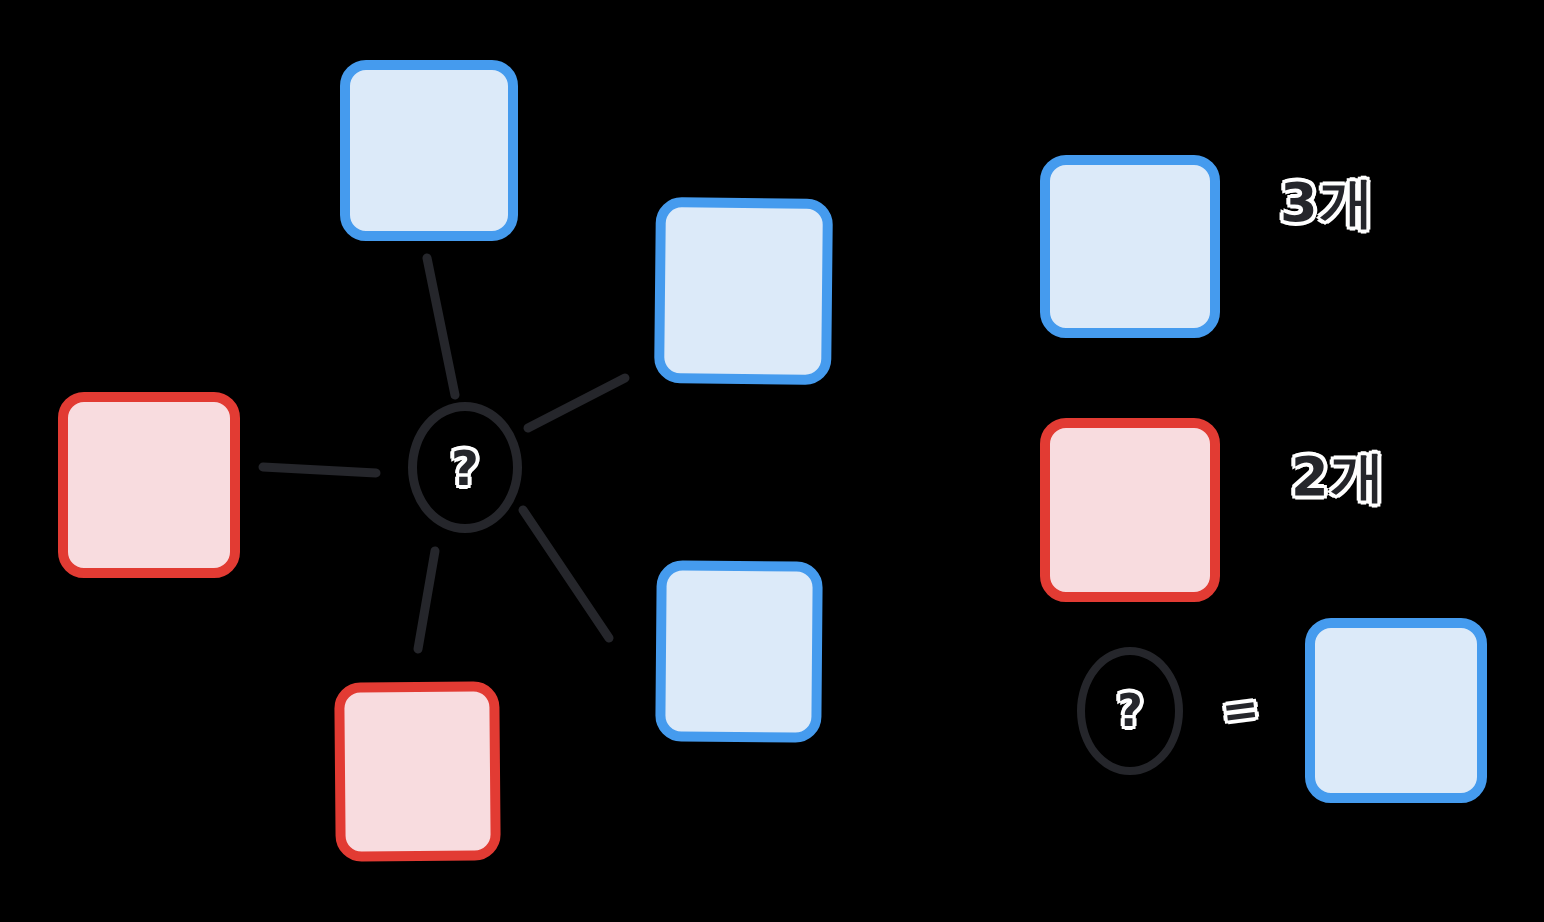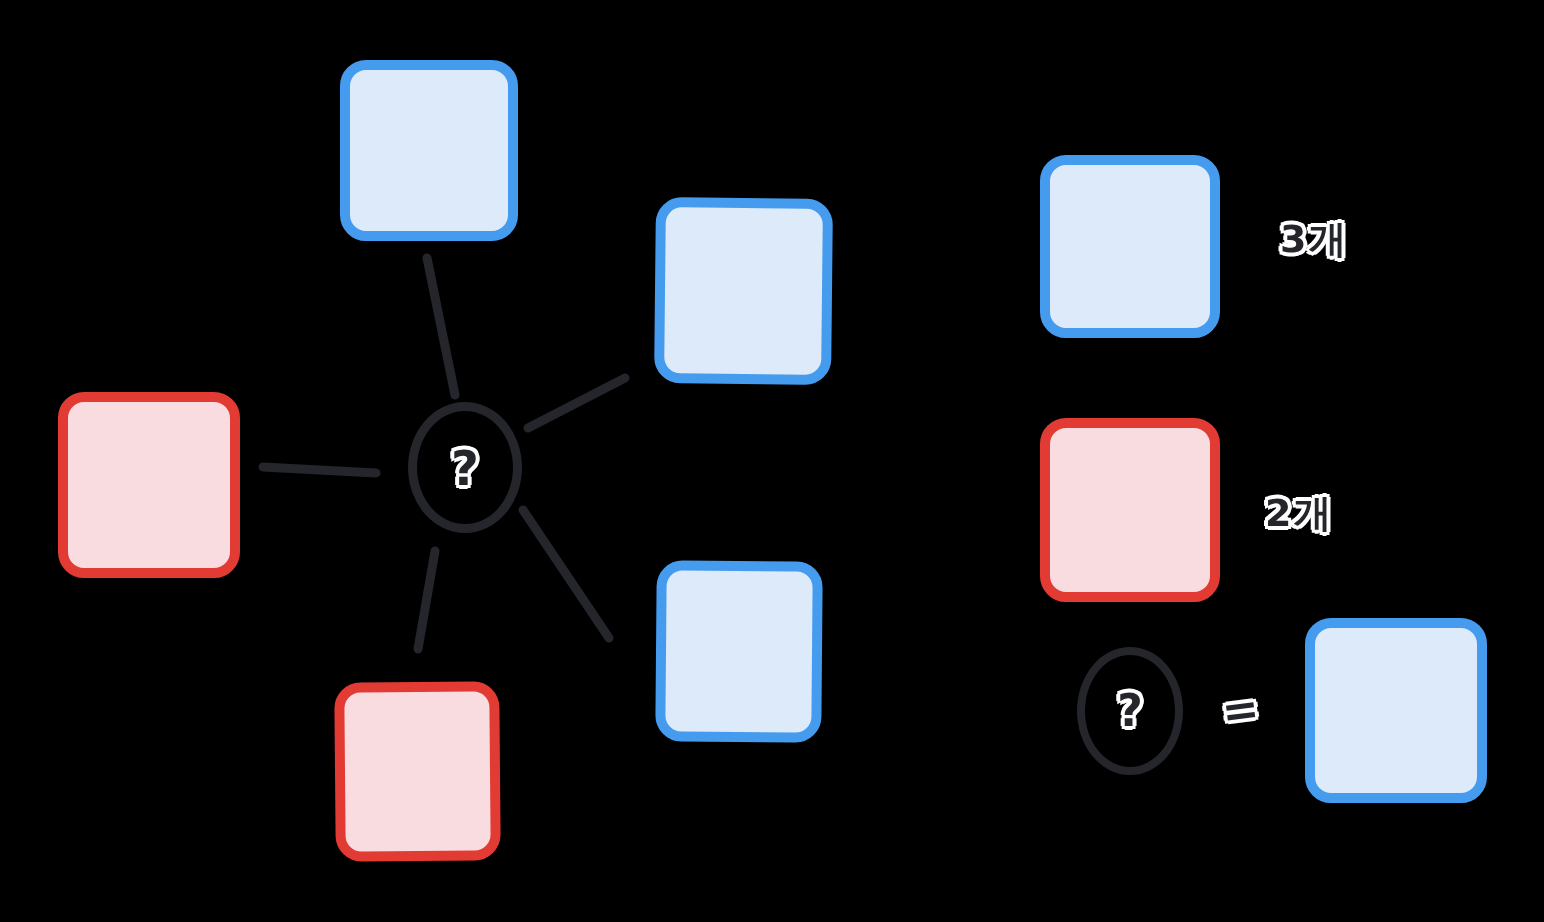--- a/index.html
+++ b/index.html
@@ -37,24 +37,23 @@
   .outlined {
     color: var(--ink, #25262b);
     font-weight: bold;
     text-shadow:
       -3px -3px 0 #fff, 3px -3px 0 #fff, -3px 3px 0 #fff, 3px 3px 0 #fff,
       -4px 0 0 #fff, 4px 0 0 #fff, 0 -4px 0 #fff, 0 4px 0 #fff;
   }
   .qmark { font-size: 48px; line-height: 1; }
   .count-label {
     position: absolute;
-    font-size: 38px;
+    font-size: 54px;
     line-height: 1;
     letter-spacing: 2px;
-    margin-top: 44px;
   }
   .equals-label {
     position: absolute;
     font-size: 44px;
     line-height: 1;
     transform: rotate(-7deg);
   }
 </style>
 </head>
 <body>
@@ -80,21 +79,21 @@
   <div class="sq blue" style="left:656px; top:561px; width:166px; height:181px; transform:rotate(0.5deg);"></div>
 
   <div class="ellipse" style="left:408px; top:402px; width:114px; height:131px;">
     <span class="outlined qmark">?</span>
   </div>
 
   <div class="sq blue" style="left:1040px; top:155px; width:180px; height:183px;"></div>
   <div class="count-label outlined" style="left:1280px; top:176px;">3개</div>
 
   <div class="sq red" style="left:1040px; top:418px; width:180px; height:184px;"></div>
-  <div class="count-label outlined" style="left:1265px; top:450px;">2개</div>
+  <div class="count-label outlined" style="left:1291px; top:450px;">2개</div>
 
   <div class="ellipse" style="left:1077px; top:647px; width:106px; height:128px; border-width:8px;">
     <span class="outlined qmark" style="font-size:44px;">?</span>
   </div>
 
   <div class="equals-label outlined" style="left:1222px; top:688px;">=</div>
 
   <div class="sq blue" style="left:1305px; top:618px; width:182px; height:185px;"></div>
 
 </div>

